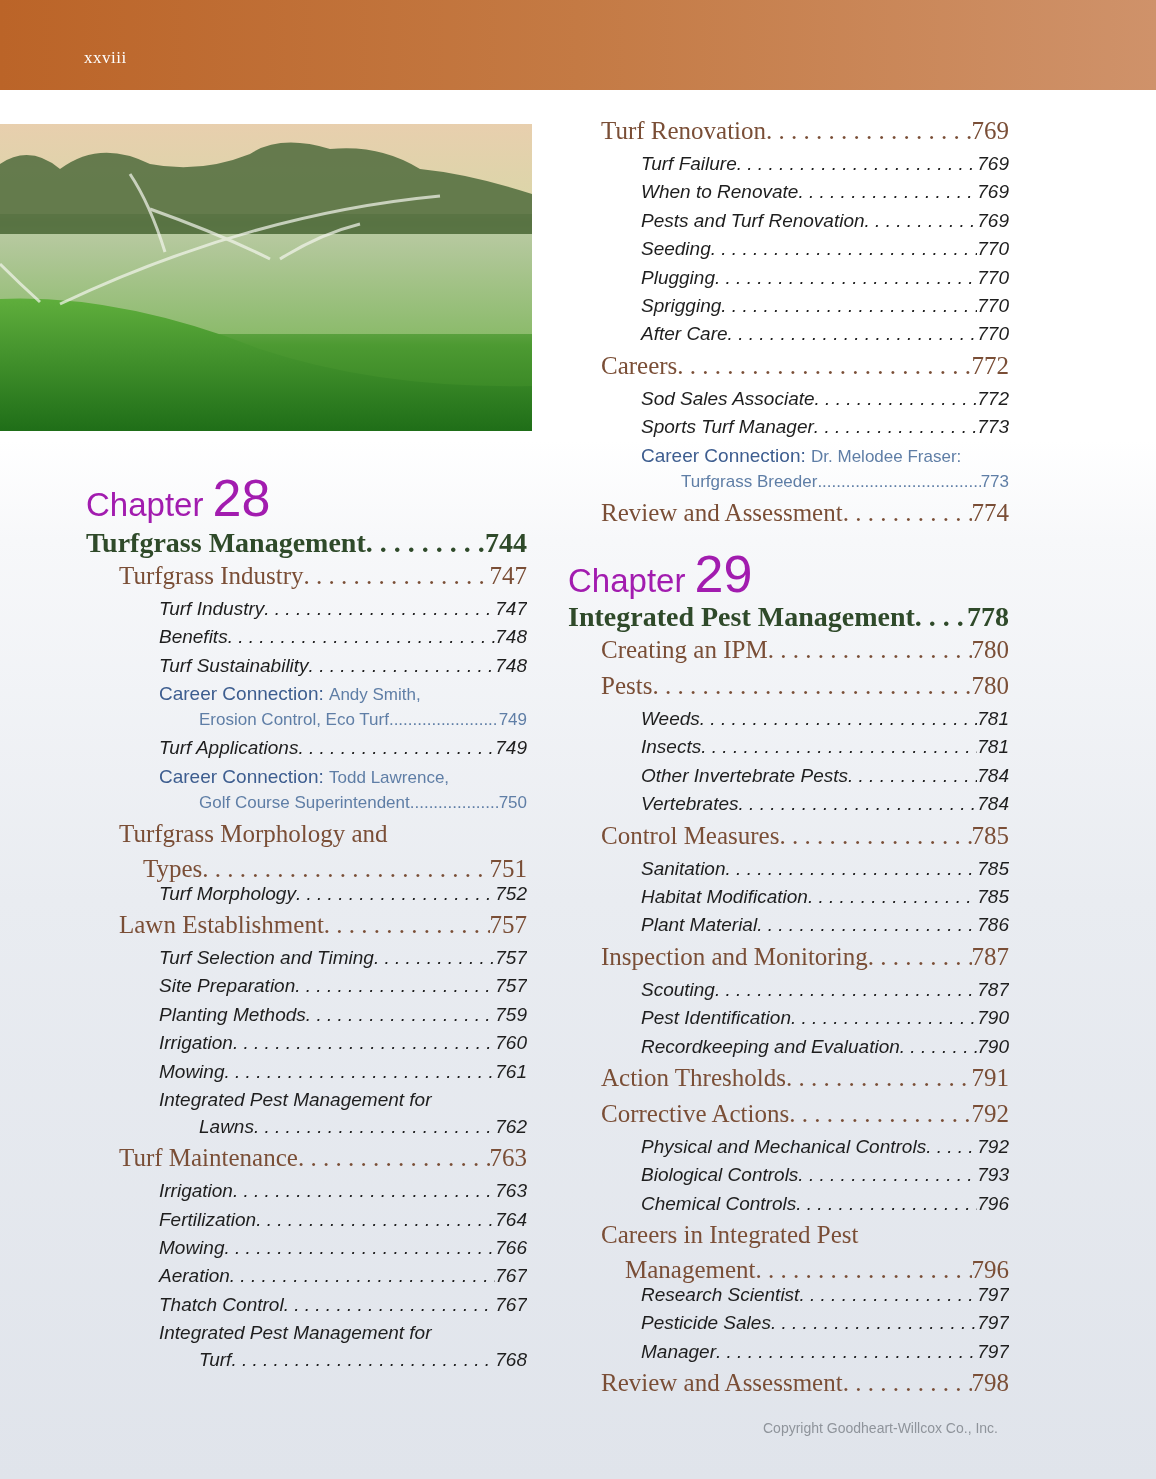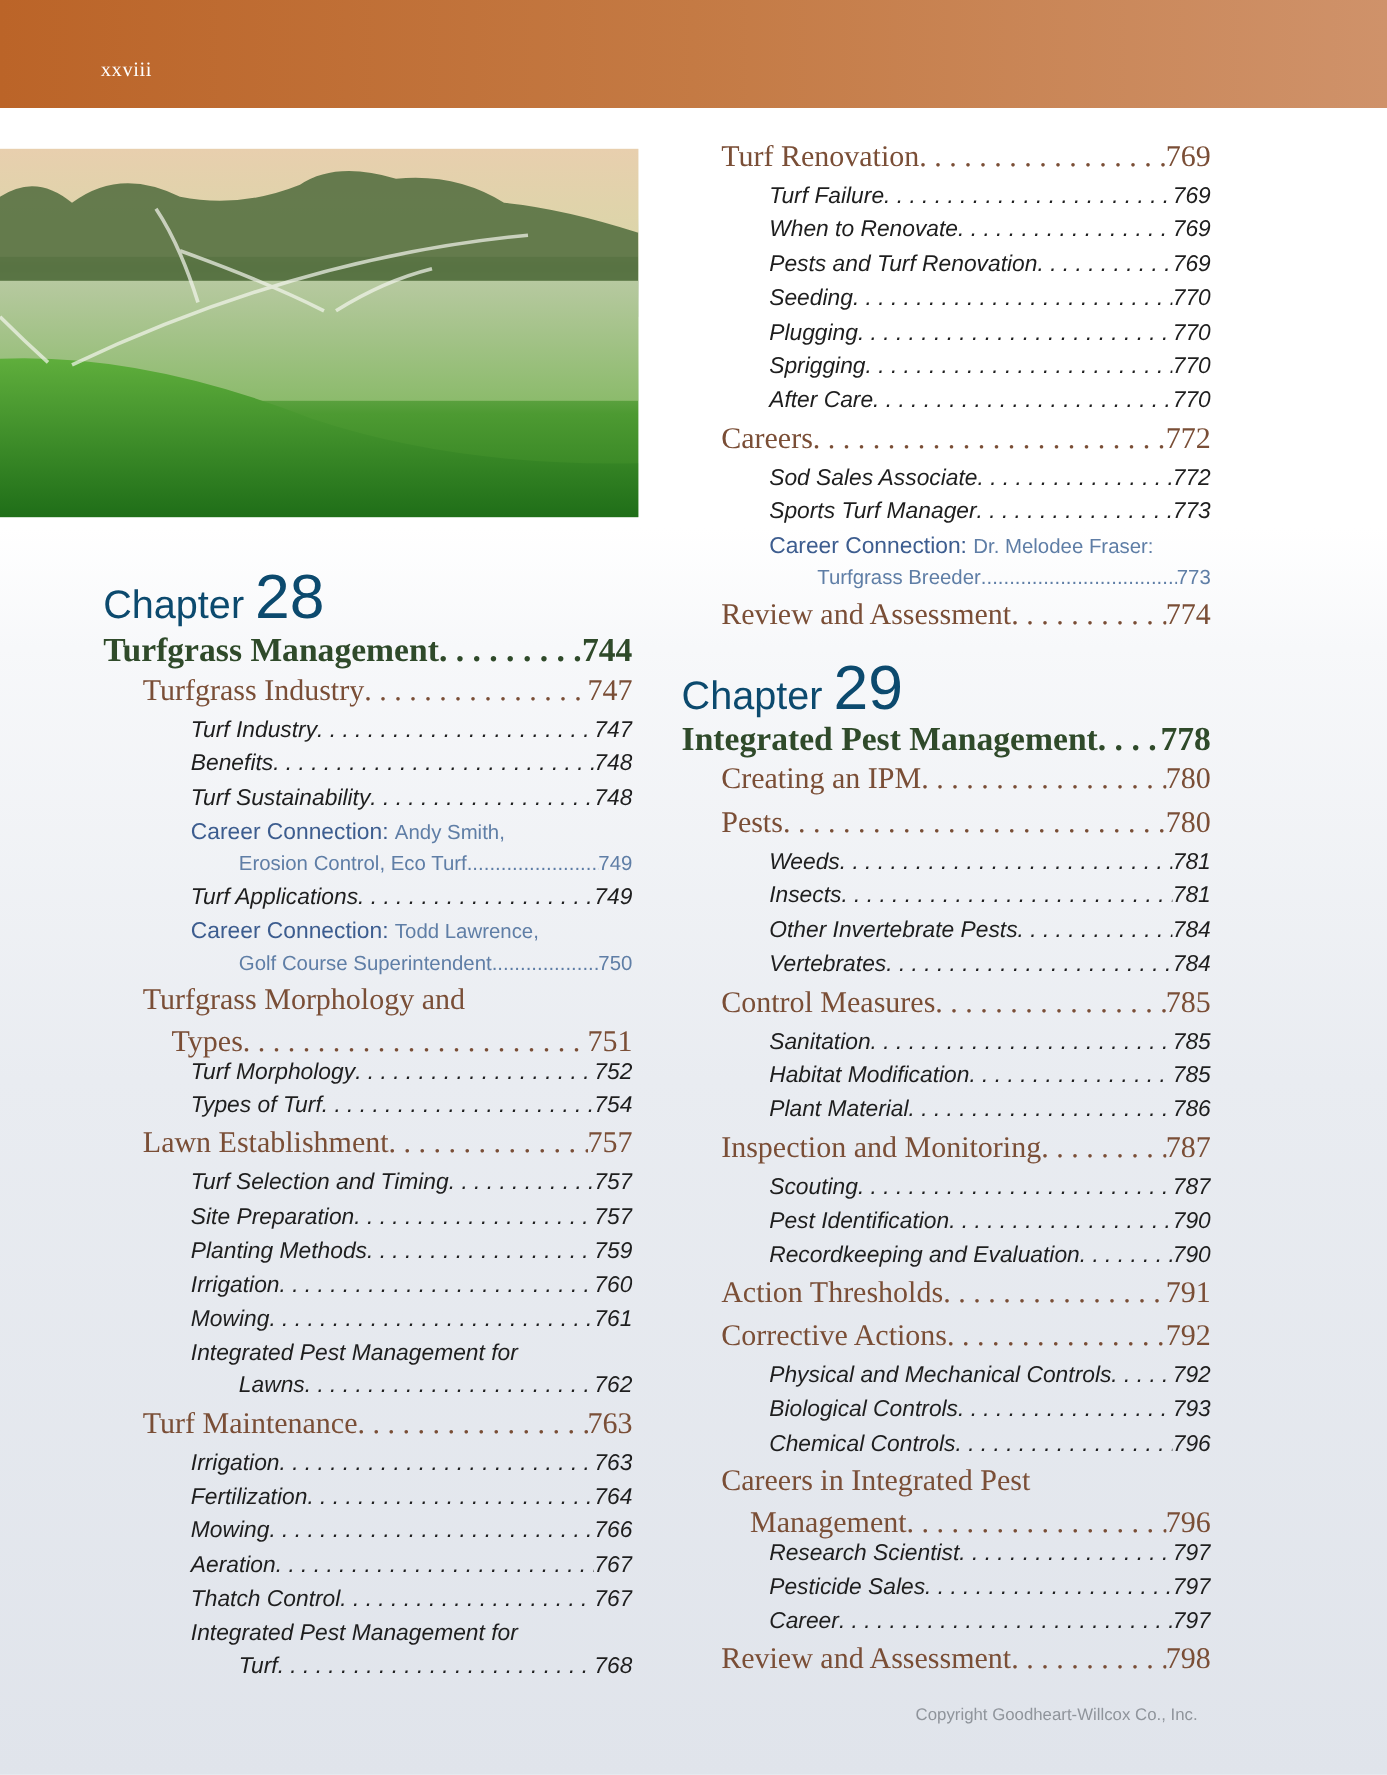--- a/index.html
+++ b/index.html
@@ -20,21 +20,21 @@
     letter-spacing: 0.5px;
   }
   .photo {
     position: absolute; left: 0; top: 124px; width: 532px; height: 307px; overflow: hidden;
     background: linear-gradient(to bottom, #e6d3b2 0%, #d8d2a4 18%, #8ea06a 32%, #9fbf88 42%, #8bb86a 55%, #4d9a32 72%, #2a7a1c 100%);
   }
   .photo svg { position: absolute; left: 0; top: 0; }
 
   .col { position: absolute; }
   .chapter-label {
-    font-family: "Liberation Sans", sans-serif; color: #0c4a6e; font-size: 33px; line-height: 1;
+    font-family: "Liberation Sans", sans-serif; color: #a21caf; font-size: 33px; line-height: 1;
   }
   .chapter-label .num { font-size: 52px; }
   .toc-row {
     display: flex; align-items: baseline; white-space: nowrap; overflow: hidden;
   }
   .toc-row .label { flex: 0 0 auto; }
   .toc-row .dots { flex: 1 1 auto; overflow: hidden; }
   .toc-row .dots::after {
     content: ". . . . . . . . . . . . . . . . . . . . . . . . . . . . . . . . . . . . . . . . . . . . . . . . . . . . . . . . . . . . . . . . . . . . . . . . . . . . . . . . . . . . . . . . .";
   }
@@ -148,25 +148,20 @@
     <div class="toc-row sect wrap2">
         <span class="label">Types</span>
         <span class="dots"></span>
         <span class="page">751</span>
       </div>
     <div class="toc-row sub">
         <span class="label">Turf Morphology</span>
         <span class="dots"></span>
         <span class="page">752</span>
       </div>
-    <div class="toc-row sub">
-        <span class="label">Types of Turf</span>
-        <span class="dots"></span>
-        <span class="page">754</span>
-      </div>
 
     <div class="toc-row sect">
         <span class="label">Lawn Establishment</span>
         <span class="dots"></span>
         <span class="page">757</span>
       </div>
     <div class="toc-row sub">
         <span class="label">Turf Selection and Timing</span>
         <span class="dots"></span>
         <span class="page">757</span>
@@ -431,21 +426,21 @@
         <span class="label">Research Scientist</span>
         <span class="dots"></span>
         <span class="page">797</span>
       </div>
     <div class="toc-row sub">
         <span class="label">Pesticide Sales</span>
         <span class="dots"></span>
         <span class="page">797</span>
       </div>
     <div class="toc-row sub">
-        <span class="label">Career</span>
+        <span class="label">Manager</span>
         <span class="dots"></span>
         <span class="page">797</span>
       </div>
 
     <div class="toc-row sect">
         <span class="label">Review and Assessment</span>
         <span class="dots"></span>
         <span class="page">798</span>
       </div>
   </div>

